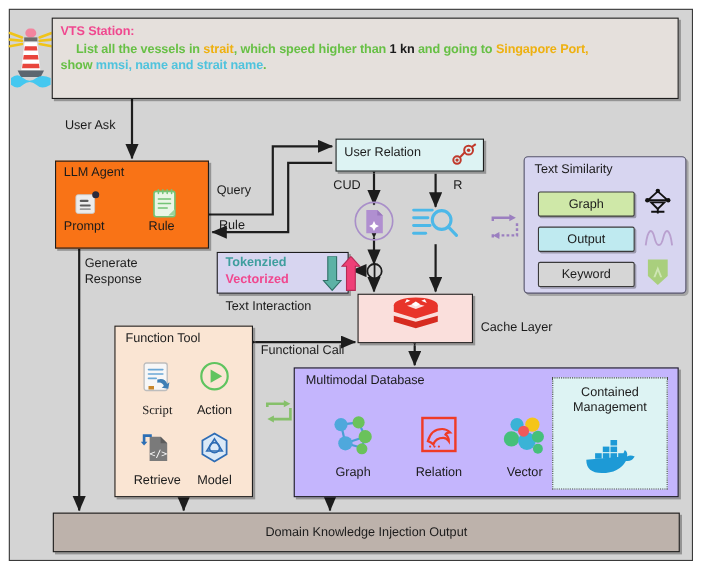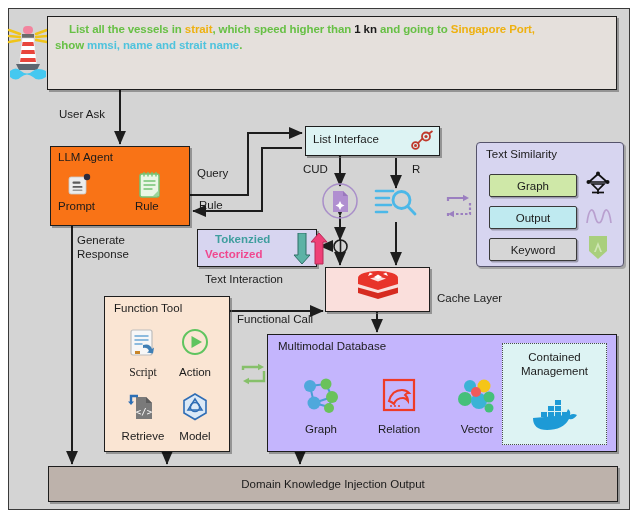--- a/index.html
+++ b/index.html
@@ -65,21 +65,21 @@
   }
   #user-interface .ttl{position:absolute;left:7px;top:6px;font-size:11.5px;color:#1b1b1b;}
 
   
   #tokenvec{
     left:197px;top:229px;width:120px;height:38px;
     background:#d7d5f0;
     border:1.7px solid #1d1d1d;
     box-shadow:2px 2px 0 rgba(0,0,0,.30);
   }
-  #tokenvec .l1{position:absolute;left:17px;top:3px;font-size:11.5px;font-weight:bold;color:#3f9e9e;}
+  #tokenvec .l1{position:absolute;left:7px;top:3px;font-size:11.5px;font-weight:bold;color:#3f9e9e;}
   #tokenvec .l2{position:absolute;left:7px;top:18px;font-size:11.5px;font-weight:bold;color:#f0488f;}
 
   
   #cache-layer{
     left:325px;top:267px;width:105px;height:45px;
     background:#fadfdc;
     border:1.7px solid #1d1d1d;
     box-shadow:2px 2px 0 rgba(0,0,0,.30);
   }
 
@@ -211,20 +211,21 @@
       <path d="M16,14 L28,14 L31,40 L13,40 z" fill="#ffffff" stroke="#cfcfcf" stroke-width=".6"></path>
       <path d="M16.6,18 L27.4,18 L28,22 L16,22 z" fill="#e8453c"></path>
       <path d="M15.6,26 L28.4,26 L29,30 L15,30 z" fill="#e8453c"></path>
       <path d="M14.6,34 L29.4,34 L30,38 L14,38 z" fill="#e8453c"></path>
       <path d="M10,40 L34,40 L31,46 L13,46 z" fill="#5c6670"></path>
       <path d="M4,47 q6,-5 11,0 q6,5 12,0 q5,-4 13,0 l0,6 q-8,5 -13,0 q-6,-5 -12,0 q-5,5 -11,0 z" fill="#45c8f0"></path>
     </svg>
   </div>
 
   <div class="node" id="prompt-box">
+    <div class="pt c-pink">VTS Station:</div>
     <div class="pt">
       <span style="display:inline-block;width:14px;"></span><span class="c-green">List all the vessels in </span><span class="c-orange">strait</span><span class="c-green">, which speed higher than </span><span class="c-black">1 kn</span><span class="c-green"> and going to </span><span class="c-orange">Singapore Port,</span>
     </div>
     <div class="pt"><span class="c-green">show </span><span class="c-cyan">mmsi, name and strait name</span><span class="c-green">.</span></div>
   </div>
 
   <div class="node" id="llm-agent">
     <div class="ttl">LLM Agent</div>
     <div class="ic" style="left:16px;top:25px;">
       <svg width="26" height="26" viewBox="0 0 26 26">
@@ -249,21 +250,21 @@
           <line x1="17" y1="2.5" x2="17" y2="6"></line>
           <line x1="21" y1="2.5" x2="21" y2="6"></line>
         </g>
         <path d="M18,26 L24,26 L24,20 z" fill="#9ad49c"></path>
       </svg>
     </div>
     <div class="cap" style="left:84px;top:53px;">Rule</div>
   </div>
 
   <div class="node" id="user-interface">
-    <div class="ttl">List Interface</div>
+    <div class="ttl">User Relation</div>
     <div style="position:absolute;right:4px;top:3px;">
       <svg width="26" height="24" viewBox="0 0 26 24">
         <g fill="none" stroke="#c0392b" stroke-width="1.8">
           <circle cx="6.5" cy="15.5" r="3.4"></circle>
           <path d="M9,13.2 L14,8"></path>
           <circle cx="17" cy="6.5" r="4"></circle>
           <path d="M19.8,3.7 L23.5,1"></path>
         </g>
         <circle cx="6.5" cy="15.5" r="1.5" fill="#c0392b"></circle>
         <circle cx="17" cy="6.5" r="1.6" fill="#c0392b"></circle>

